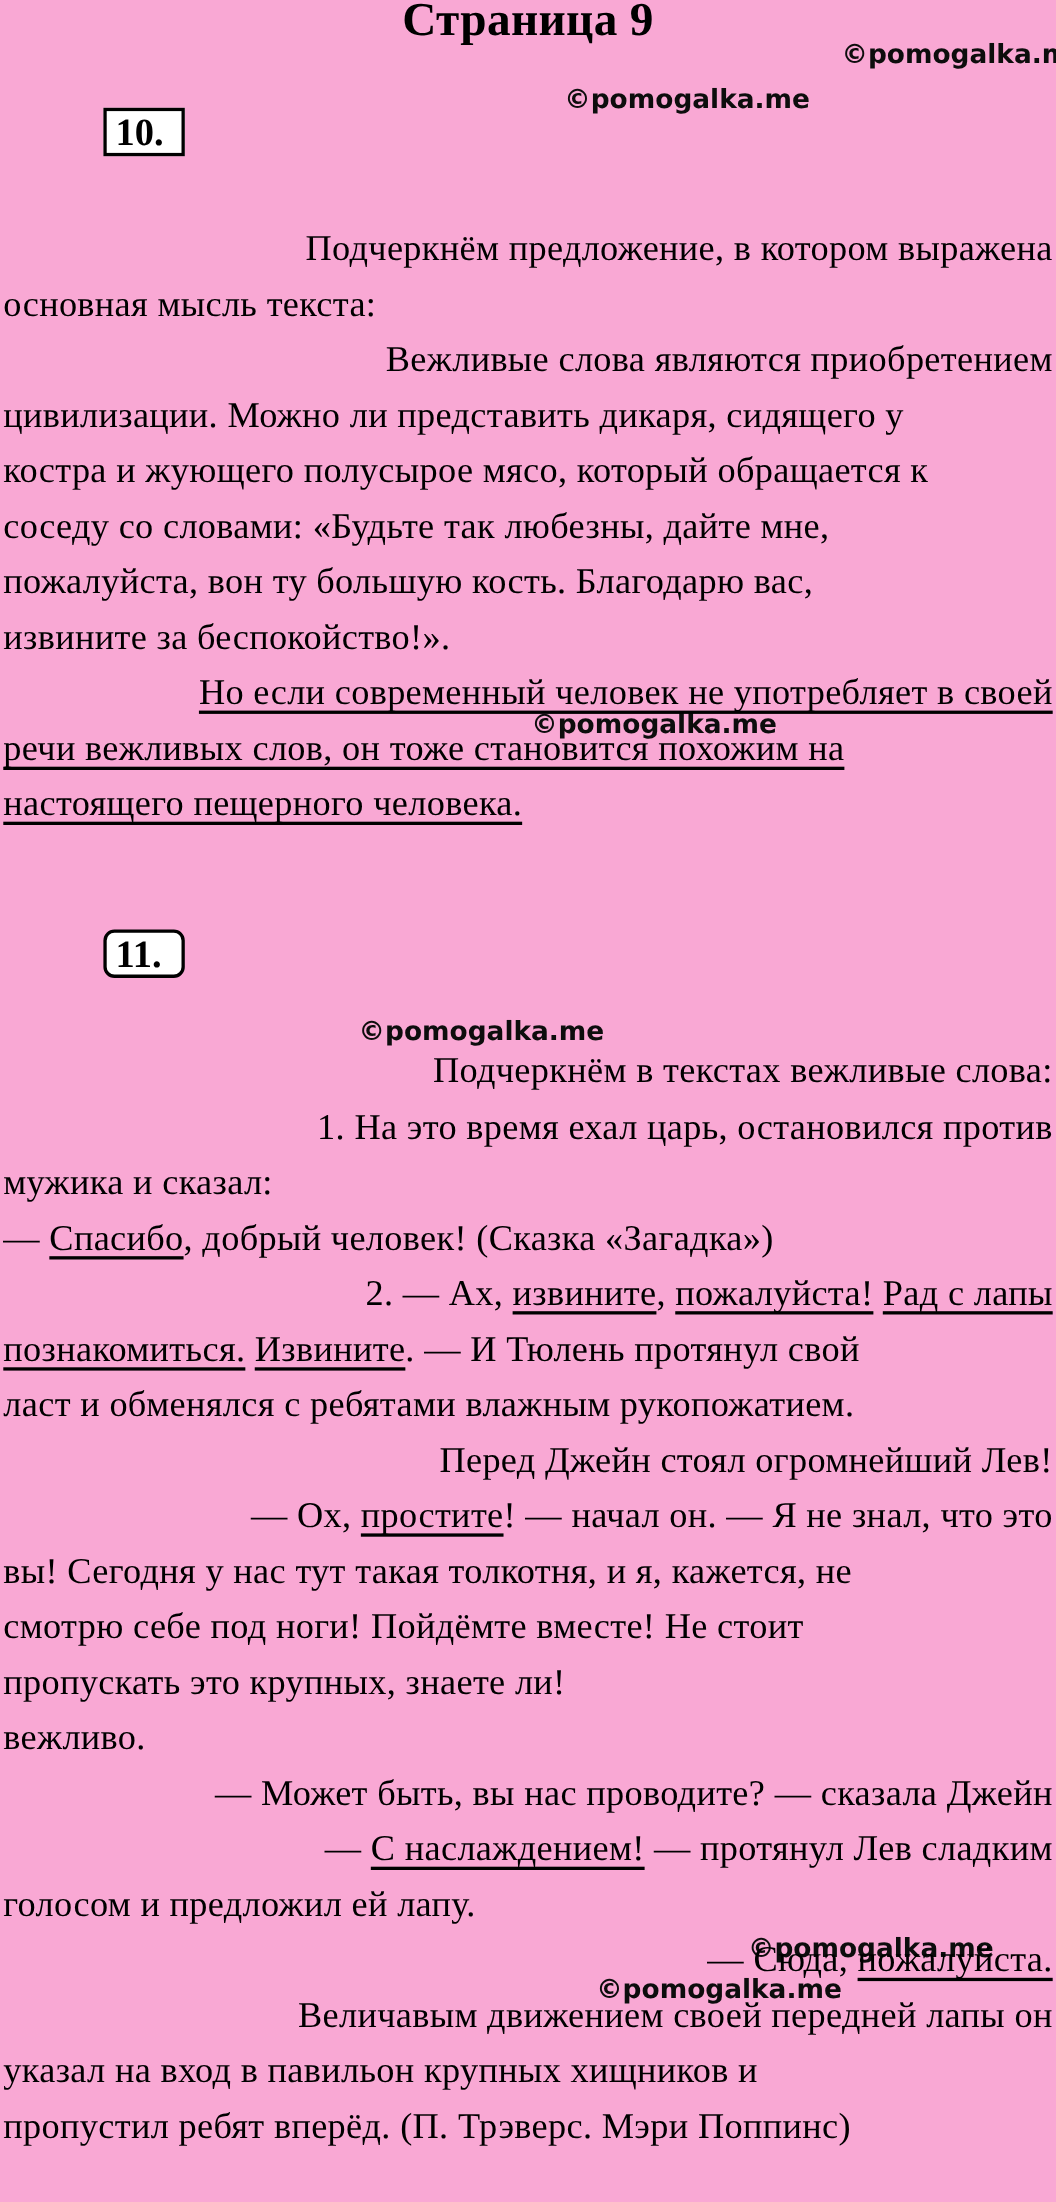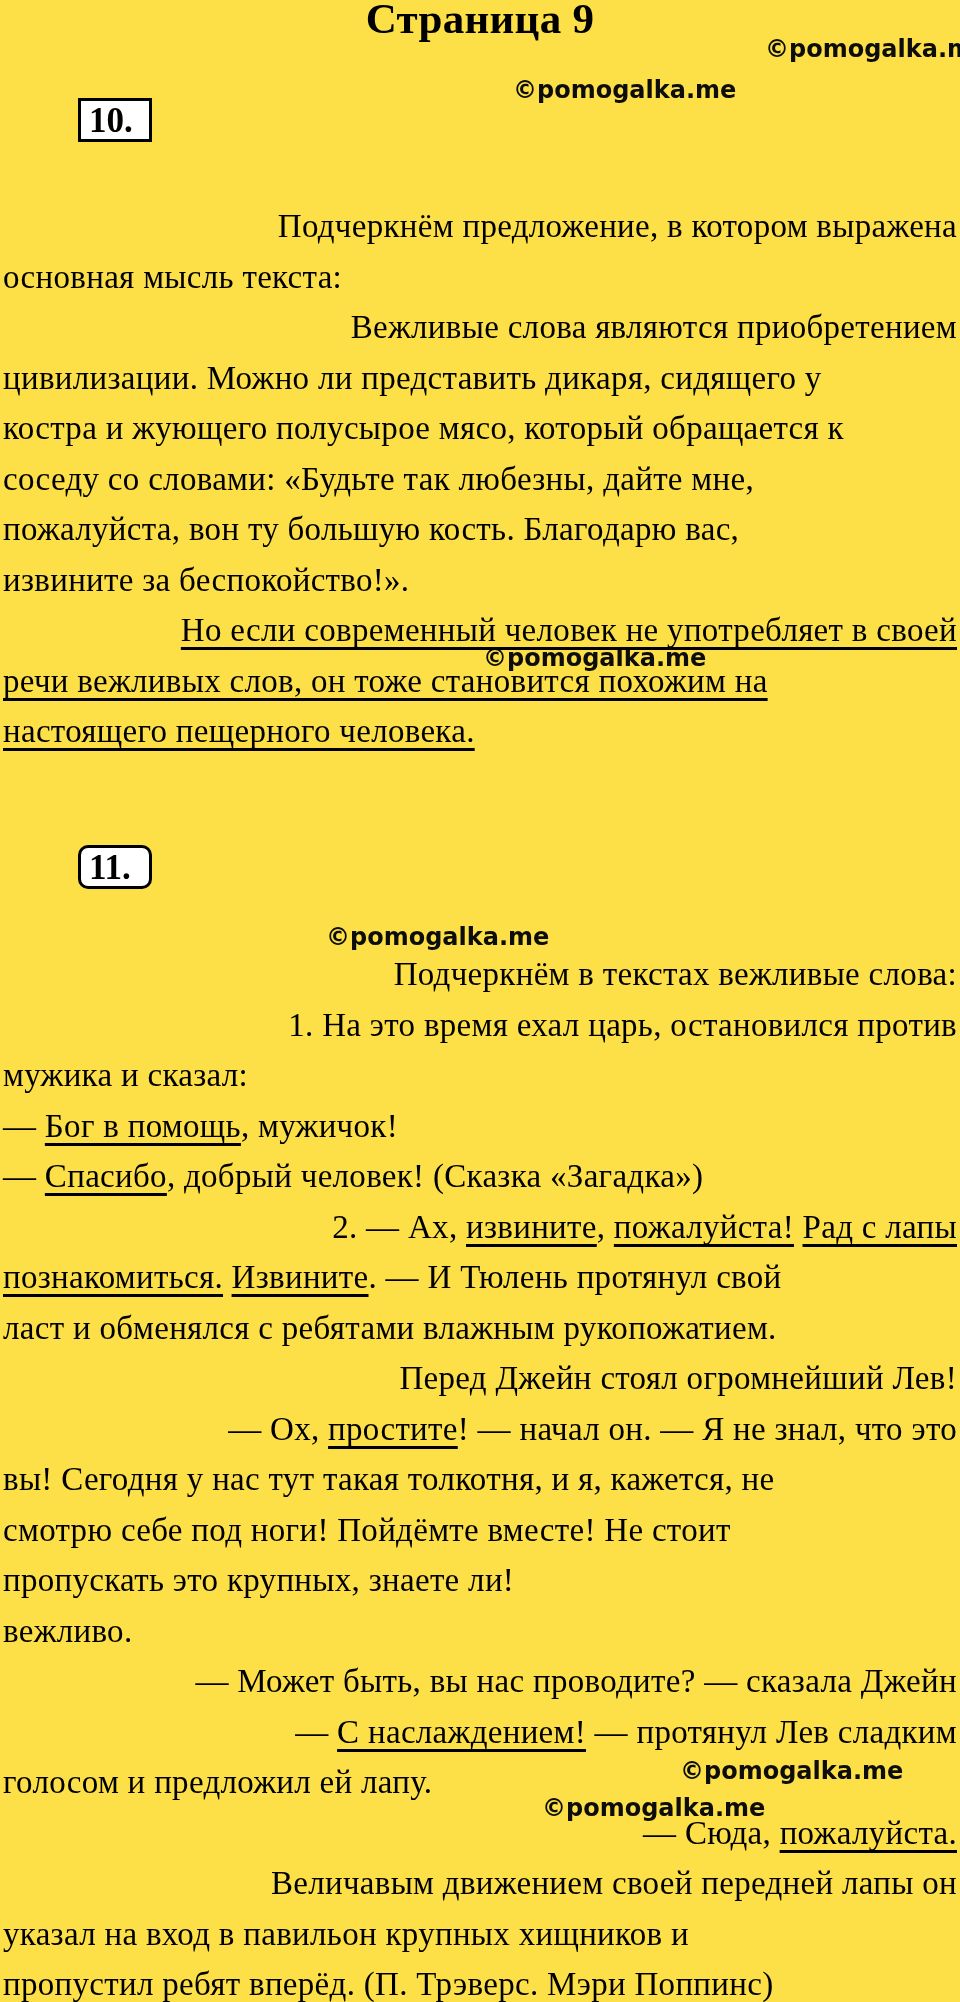--- a/index.html
+++ b/index.html
@@ -1,19 +1,19 @@
 <!DOCTYPE html>
 <html lang="ru"><head>
 <meta charset="utf-8">
 <style>
   html,body{margin:0;padding:0;background:#ffffff;}
   .page{
     position:relative;
     width:960px;height:2002px;
-    background:#fde047;
+    background:#f9a8d4;
     color:#000;
     font-family:"Liberation Serif","DejaVu Serif",serif;
     overflow:hidden;
   }
   .title{
     position:absolute;top:-4px;left:0;width:960px;
     text-align:center;
     font-size:43px;font-weight:bold;line-height:46px;
     letter-spacing:0.3px;
     white-space:nowrap;
@@ -26,21 +26,21 @@
     color:#0d0d0d;
     white-space:nowrap;
   }
   .wm-1{left:765px;top:40px;}
   .wm-2{left:513px;top:81px;}
   .wm-3{left:483px;top:649px;}
   .wm-4{left:326px;top:928px;}
   .wm-5{left:680px;top:1762px;}
   .wm-6{left:542px;top:1799px;}
   .task-box{
-    position:absolute;left:78px;
+    position:absolute;left:94px;
     width:60px;height:38px;
     border:3px solid #000;
     padding-left:8px;
     font-weight:bold;
     font-size:35px;line-height:39px;
     background:#fff;
   }
   .task-box-10{top:98px;}
   .task-box-11{top:845px;border-radius:10px;}
   .body-text{
@@ -93,21 +93,20 @@
     </div>
 
   <div class="task-box task-box-11">
     <span>11.</span>
   </div>
 
   <div class="body-text sec-11">
       <div class="line indent"><span>Подчеркнём в текстах вежливые слова:</span></div>
       <div class="line indent"><span>1. На это время ехал царь, остановился против</span></div>
       <div class="line"><span>мужика и сказал:</span></div>
-      <div class="line"><span>— </span><span class="u">Бог в помощь</span><span>, мужичок!</span></div>
       <div class="line"><span>— </span><span class="u">Спасибо</span><span>, добрый человек! (Сказка «Загадка»)</span></div>
       <div class="line indent"><span>2. — Ах, </span><span class="u">извините</span><span>, </span><span class="u">пожалуйста!</span><span> </span><span class="u">Рад с лапы</span></div>
       <div class="line"><span class="u">познакомиться.</span><span> </span><span class="u">Извините</span><span>. — И Тюлень протянул свой</span></div>
       <div class="line"><span>ласт и обменялся с ребятами влажным рукопожатием.</span></div>
       <div class="line indent"><span>Перед Джейн стоял огромнейший Лев!</span></div>
       <div class="line indent"><span>— Ох, </span><span class="u">простите</span><span>! — начал он. — Я не знал, что это</span></div>
       <div class="line"><span>вы! Сегодня у нас тут такая толкотня, и я, кажется, не</span></div>
       <div class="line"><span>смотрю себе под ноги! Пойдёмте вместе! Не стоит</span></div>
       <div class="line"><span>пропускать это крупных, знаете ли!</span></div>
       <div class="line"><span>вежливо.</span></div>

